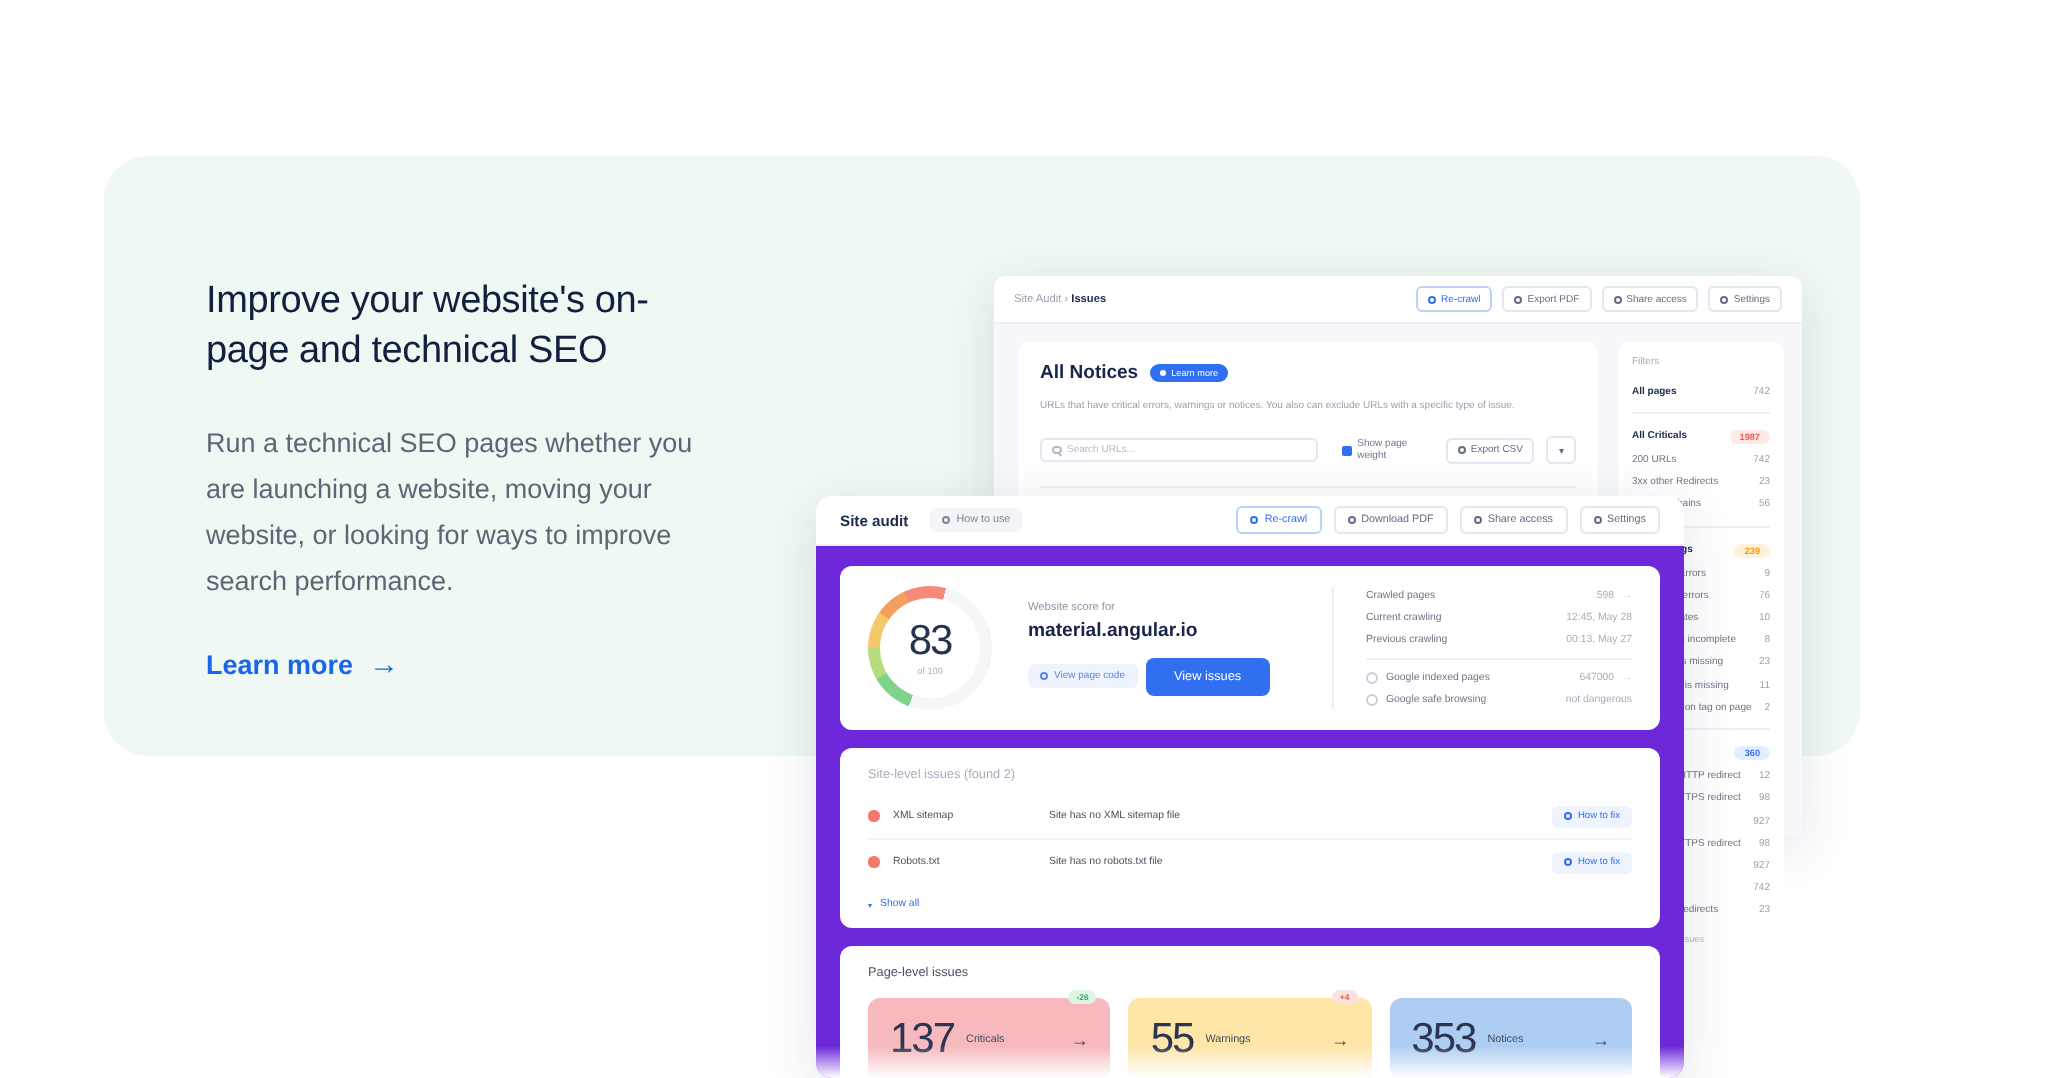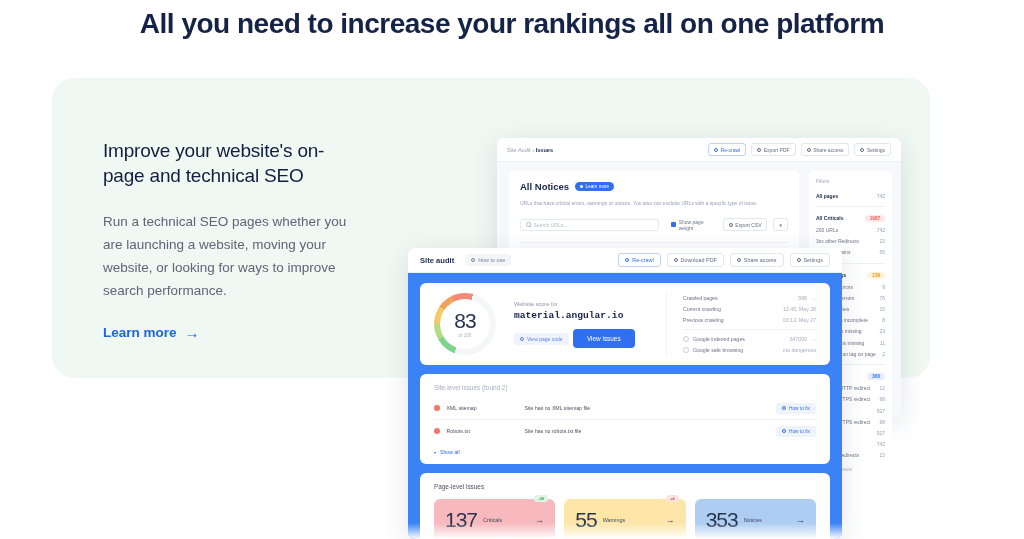--- a/index.html
+++ b/index.html
@@ -121,21 +121,21 @@
   .fc-title{font-size:7.6px;font-weight:700;color:#1d2b4f;}
   .fc-howto{
     margin-left:11px; font-size:5.4px; color:#7b8396; background:#f3f5f9;
     border-radius:3px; padding:3px 6px; display:flex;align-items:center;gap:3px;
   }
   .fc-topbar .btns{margin-left:auto;display:flex;gap:6px;}
   .fc-btn{font-size:5.4px;color:#636d82;border:1px solid #e2e6ee;border-radius:3px;
           padding:3px 6px;display:flex;align-items:center;gap:3px;white-space:nowrap;background:#fff;}
   .fc-btn.prim{color:#2f6ff0;border-color:#bcd2fb;}
 
-  .fc-body{background:#3b82f6;padding:10px 12px 0;height:266px;}
+  .fc-body{background:#6d28d9;padding:10px 12px 0;height:266px;}
   .panel{background:#fff;border-radius:6px;}
 
   
   .score-panel{display:flex;align-items:center;padding:11px 14px;height:82px;}
   .gauge{position:relative;width:62px;height:62px;flex:none;}
   .gauge .ring{
     width:62px;height:62px;border-radius:50%;
     background:conic-gradient(from 200deg,
       #7fd48b 0deg 40deg,
       #b6dd7d 40deg 70deg,
@@ -148,21 +148,21 @@
     position:absolute;left:6px;top:6px;width:50px;height:50px;
     border-radius:50%;background:#fff;
     display:flex;flex-direction:column;align-items:center;justify-content:center;
   }
   .gauge .num{font-size:21px;font-weight:400;color:#27324e;line-height:22px;letter-spacing:-1px;}
   .gauge .of{font-size:4.6px;color:#aab1c0;margin-top:1px;}
   .gauge .tick{position:absolute;top:8px;left:0;right:0;text-align:center;font-size:4px;color:#7cc98a;}
 
   .score-mid{margin-left:18px;}
   .score-mid .lbl{font-size:5.6px;color:#8d95a6;}
-  .score-mid .dom{font-size:9.6px;font-weight:700;color:#18244a;margin-top:3px;font-family:Liberation Mono, monospace;}
+  .score-mid .dom{font-size:9.6px;font-weight:700;color:#18244a;margin-top:3px;}
   .code-chip{margin-top:7px;display:inline-flex;align-items:center;gap:3px;
              background:#eef3fe;color:#5b84df;font-size:5px;border-radius:3px;padding:3px 6px;}
   .view-issues{margin-top:8px;background:#2f6ff0;color:#fff;font-size:6.4px;
                border-radius:4px;padding:6px 14px;display:inline-block;}
 
   .score-stats{margin-left:auto;border-left:1px solid #eef0f5;padding-left:16px;width:150px;}
   .stat{display:flex;align-items:center;font-size:5.2px;color:#6d7587;padding:2.4px 0;}
   .stat .lbl{flex:1;}
   .stat .val{color:#a7aebd;}
   .stat .arr{color:#c4cad6;margin-left:4px;font-size:5px;}
@@ -203,21 +203,20 @@
 
   
   .fc-fade{position:absolute;left:0;right:0;bottom:0;height:16px;
            background:linear-gradient(to bottom,rgba(255,255,255,0),#ffffff);}
 </style>
 </head>
 <body>
 
 <div class="page">
 
-  <h1 class="headline">All you need to increase your rankings all on one platform</h1>
 
   <div class="mint-panel"></div>
 
   <div class="copy">
     <h2>Improve your website's on-page and technical SEO</h2>
     <p>Run a technical SEO pages whether you are launching a website, moving your website, or looking for ways to improve search performance.</p>
     <div class="learn-link">
       <span>Learn more</span>
       <span class="arr">→</span>
     </div>

